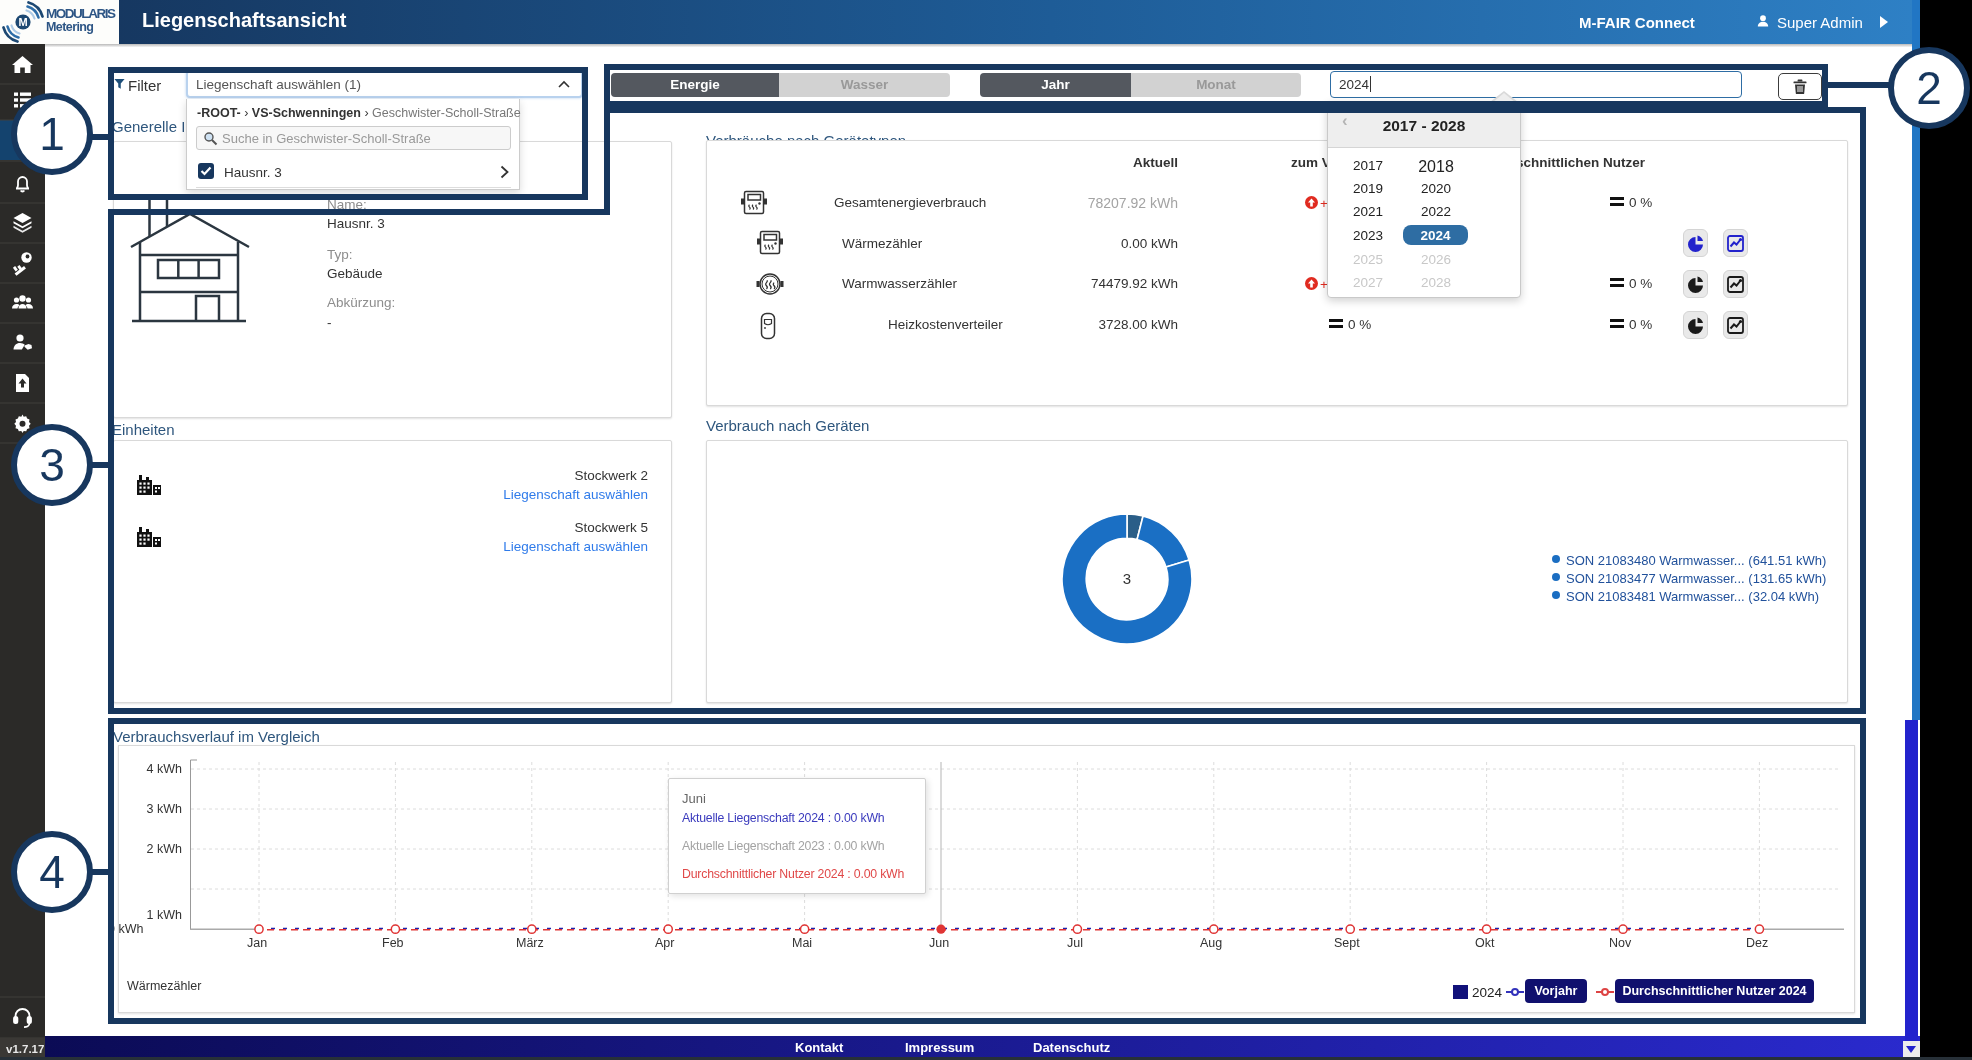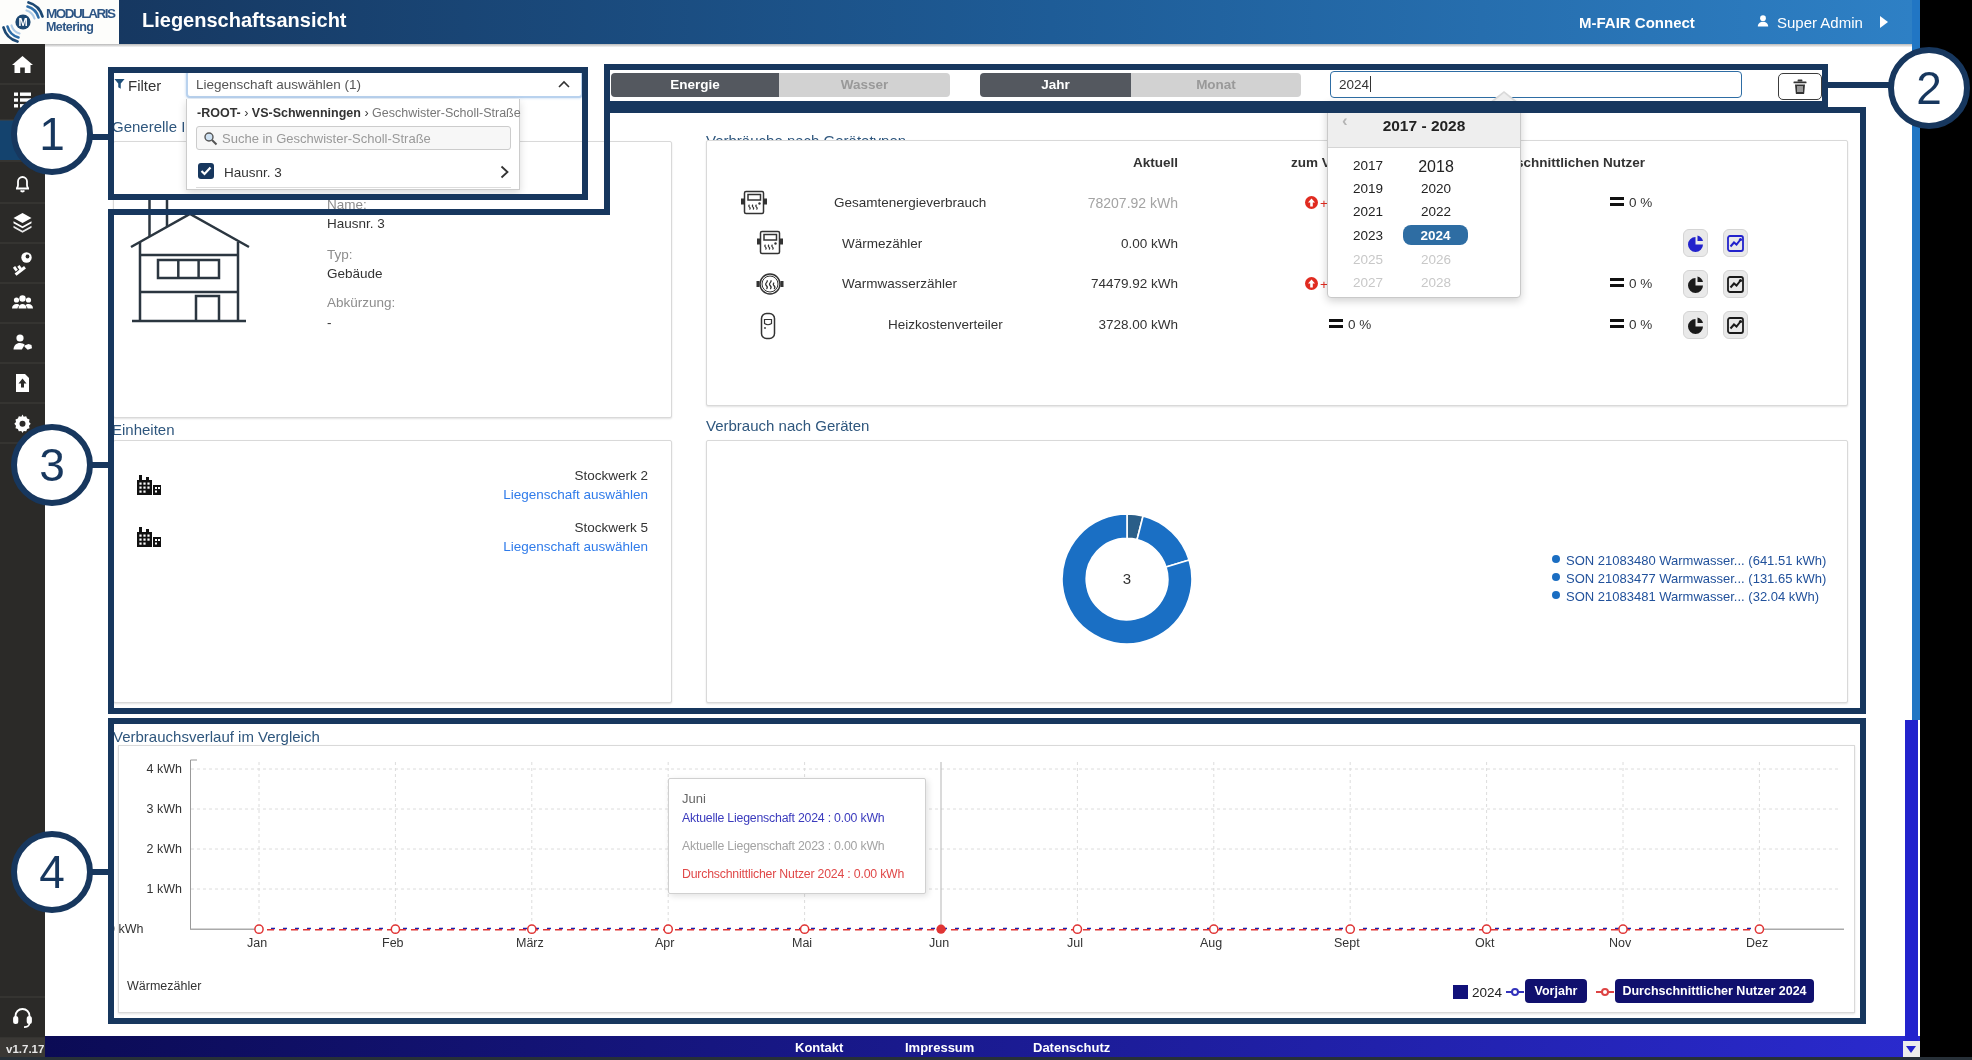--- a/index.html
+++ b/index.html
@@ -362,21 +362,21 @@
   <div class="abs" style="left:1552px;top:573px;width:8px;height:8px;border-radius:50%;background:#1b6ec2;"></div>
   <div class="abs" style="left:1566px;top:571px;font-size:13px;color:#21519b;">SON 21083477 Warmwasser... (131.65 kWh)</div>
   <div class="abs" style="left:1552px;top:591px;width:8px;height:8px;border-radius:50%;background:#1b6ec2;"></div>
   <div class="abs" style="left:1566px;top:589px;font-size:13px;color:#21519b;">SON 21083481 Warmwasser... (32.04 kWh)</div>
 
   <div class="phead" style="left:113px;top:728px;">Verbrauchsverlauf im Vergleich</div>
   <div class="panel" style="left:118px;top:745px;width:1737px;height:268px;border-radius:0;"></div>
   <div class="abs" style="left:120px;top:762px;width:62px;text-align:right;font-size:12.5px;color:#333;">4 kWh</div>
   <div class="abs" style="left:120px;top:802px;width:62px;text-align:right;font-size:12.5px;color:#333;">3 kWh</div>
   <div class="abs" style="left:120px;top:842px;width:62px;text-align:right;font-size:12.5px;color:#333;">2 kWh</div>
-  <div class="abs" style="left:120px;top:882px;width:62px;text-align:right;font-size:12.5px;color:#333;">1 kWh</div>
+  <div class="abs" style="left:120px;top:908px;width:62px;text-align:right;font-size:12.5px;color:#333;">1 kWh</div>
   <div class="abs" style="left:108px;top:922px;width:62px;text-align:left;font-size:12.5px;color:#333;">0 kWh</div>
   <svg class="abs" style="left:118px;top:745px;" width="1737" height="268" viewBox="0 0 1737 268">
     <g stroke="#dcdcdc" stroke-width="1" stroke-dasharray="3,3">
       <line x1="73" y1="24" x2="1722" y2="24"></line>
       <line x1="73" y1="64" x2="1722" y2="64"></line>
       <line x1="73" y1="104" x2="1722" y2="104"></line>
       <line x1="73" y1="144" x2="1722" y2="144"></line>
       <line x1="141" y1="17" x2="141" y2="184"></line>
       <line x1="277.4" y1="17" x2="277.4" y2="184"></line>
       <line x1="413.8" y1="17" x2="413.8" y2="184"></line>

